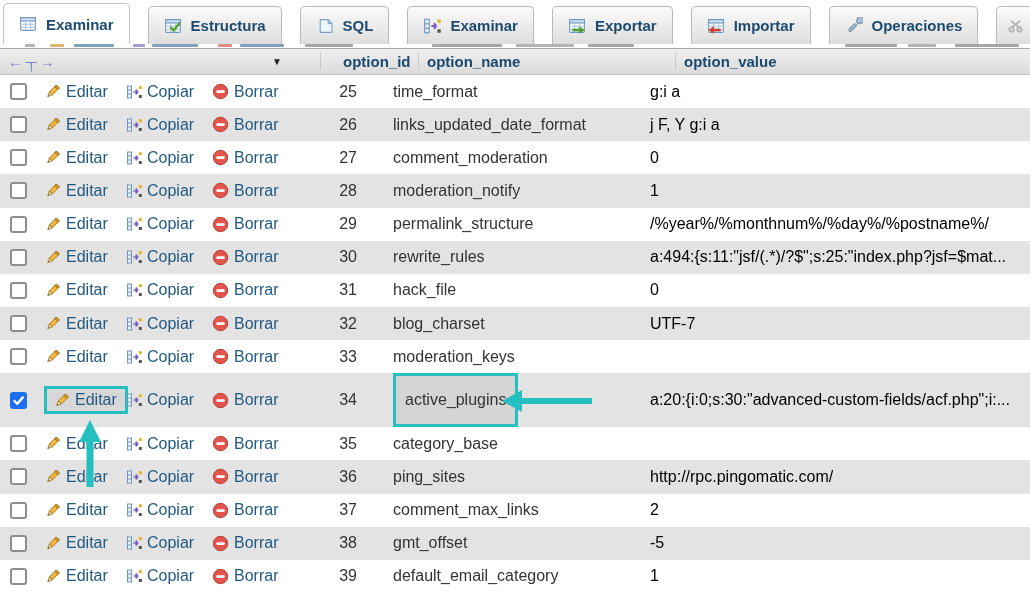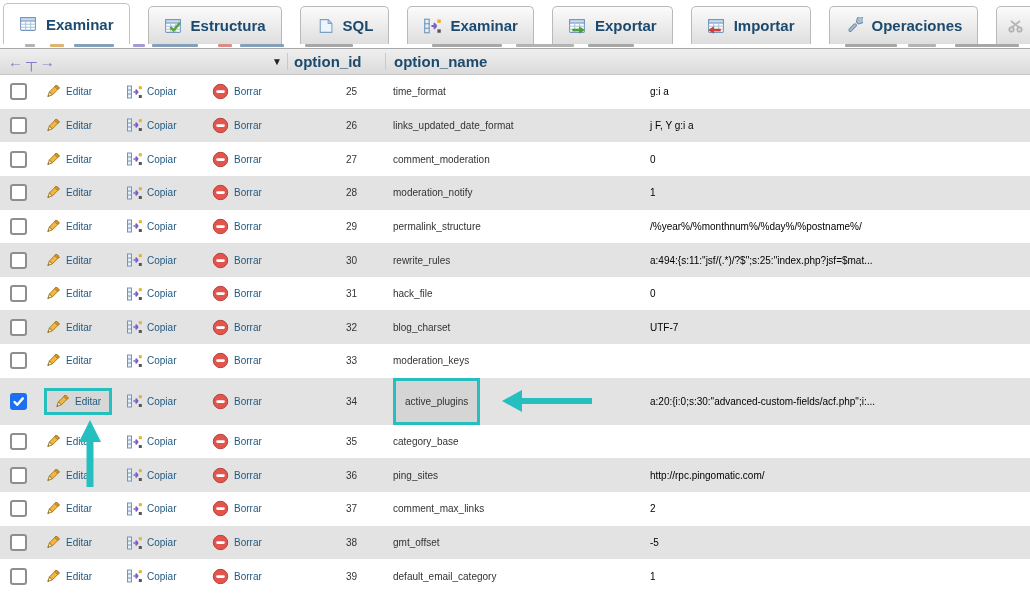--- a/index.html
+++ b/index.html
@@ -20,26 +20,26 @@
   
   .sliver{height:4px;flex:0 0 4px;position:relative;background:#fff;overflow:hidden;}
   .sliver .frag{position:absolute;top:0;height:3px;border-radius:1px;opacity:.75;}
   
   .gridhead{height:25px;flex:0 0 25px;display:flex;align-items:center;
     background:linear-gradient(#efefef,#dbdbdb);border-top:1px solid #a8a8a8;border-bottom:1px solid #c6c6c6;
     font-size:15px;font-weight:bold;color:var(--headtext);}
   .h-actions{width:287px;flex:0 0 287px;display:flex;align-items:center;padding-left:8px;box-sizing:border-box;}
   .selarrows{color:#7d7dc1;font-size:15px;font-weight:normal;letter-spacing:3px;cursor:pointer;}
   .sort{margin-left:auto;margin-right:5px;font-size:10px;color:#222;cursor:pointer;}
-  .h-id{width:98px;flex:0 0 98px;padding-left:6px;box-sizing:border-box;border-left:1px solid #c9c9c9;cursor:pointer;}
+  .h-id{width:98px;flex:0 0 98px;padding-left:22px;box-sizing:border-box;border-left:1px solid #c9c9c9;cursor:pointer;margin-left:33px;}
   .h-name{width:257px;flex:0 0 257px;padding-left:8px;box-sizing:border-box;border-left:1px solid #c9c9c9;cursor:pointer;}
   .h-value{flex:1;padding-left:8px;box-sizing:border-box;border-left:1px solid #c9c9c9;cursor:pointer;}
   
   .rows{flex:1;display:flex;flex-direction:column;}
-  .row{flex:1;display:flex;align-items:center;font-size:10px;background:#fff;}
+  .row{flex:1;display:flex;align-items:center;font-size:16px;background:#fff;}
   .row.alt{background:var(--rowalt);}
   .c-check{width:44px;flex:0 0 44px;display:flex;align-items:center;padding-left:10px;box-sizing:border-box;}
   .cb{width:17px;height:17px;border:2px solid #8e8e8e;border-radius:3px;background:#fff;box-sizing:border-box;
       display:flex;align-items:center;justify-content:center;cursor:pointer;}
   .cb svg{display:none;}
   .cb.checked{background:var(--checkblue);border-color:var(--checkblue);}
   .cb.checked svg{display:block;}
   .c-act{display:flex;align-items:center;box-sizing:border-box;}
   .c-act.edit{width:82px;flex:0 0 82px;}
   .c-act.copy{width:86px;flex:0 0 86px;}
@@ -182,20 +182,21 @@
       <div class="frag" style="left: 955px; width: 64px; background: rgb(138, 138, 138);"></div>
     </div>
 
   <div class="gridhead">
     <div class="h-actions">
       <span class="selarrows">←┬→</span>
       <span class="sort">▼</span>
     </div>
     <div class="h-id">option_id</div>
     <div class="h-name">option_name</div>
+    <div class="h-value">option_value</div>
   </div>
 
   <div class="rows" id="rows">
       <div class="row">
     <div class="c-check">
       <span class="cb">
         
       </span>
     </div>
     <div class="c-act edit">

